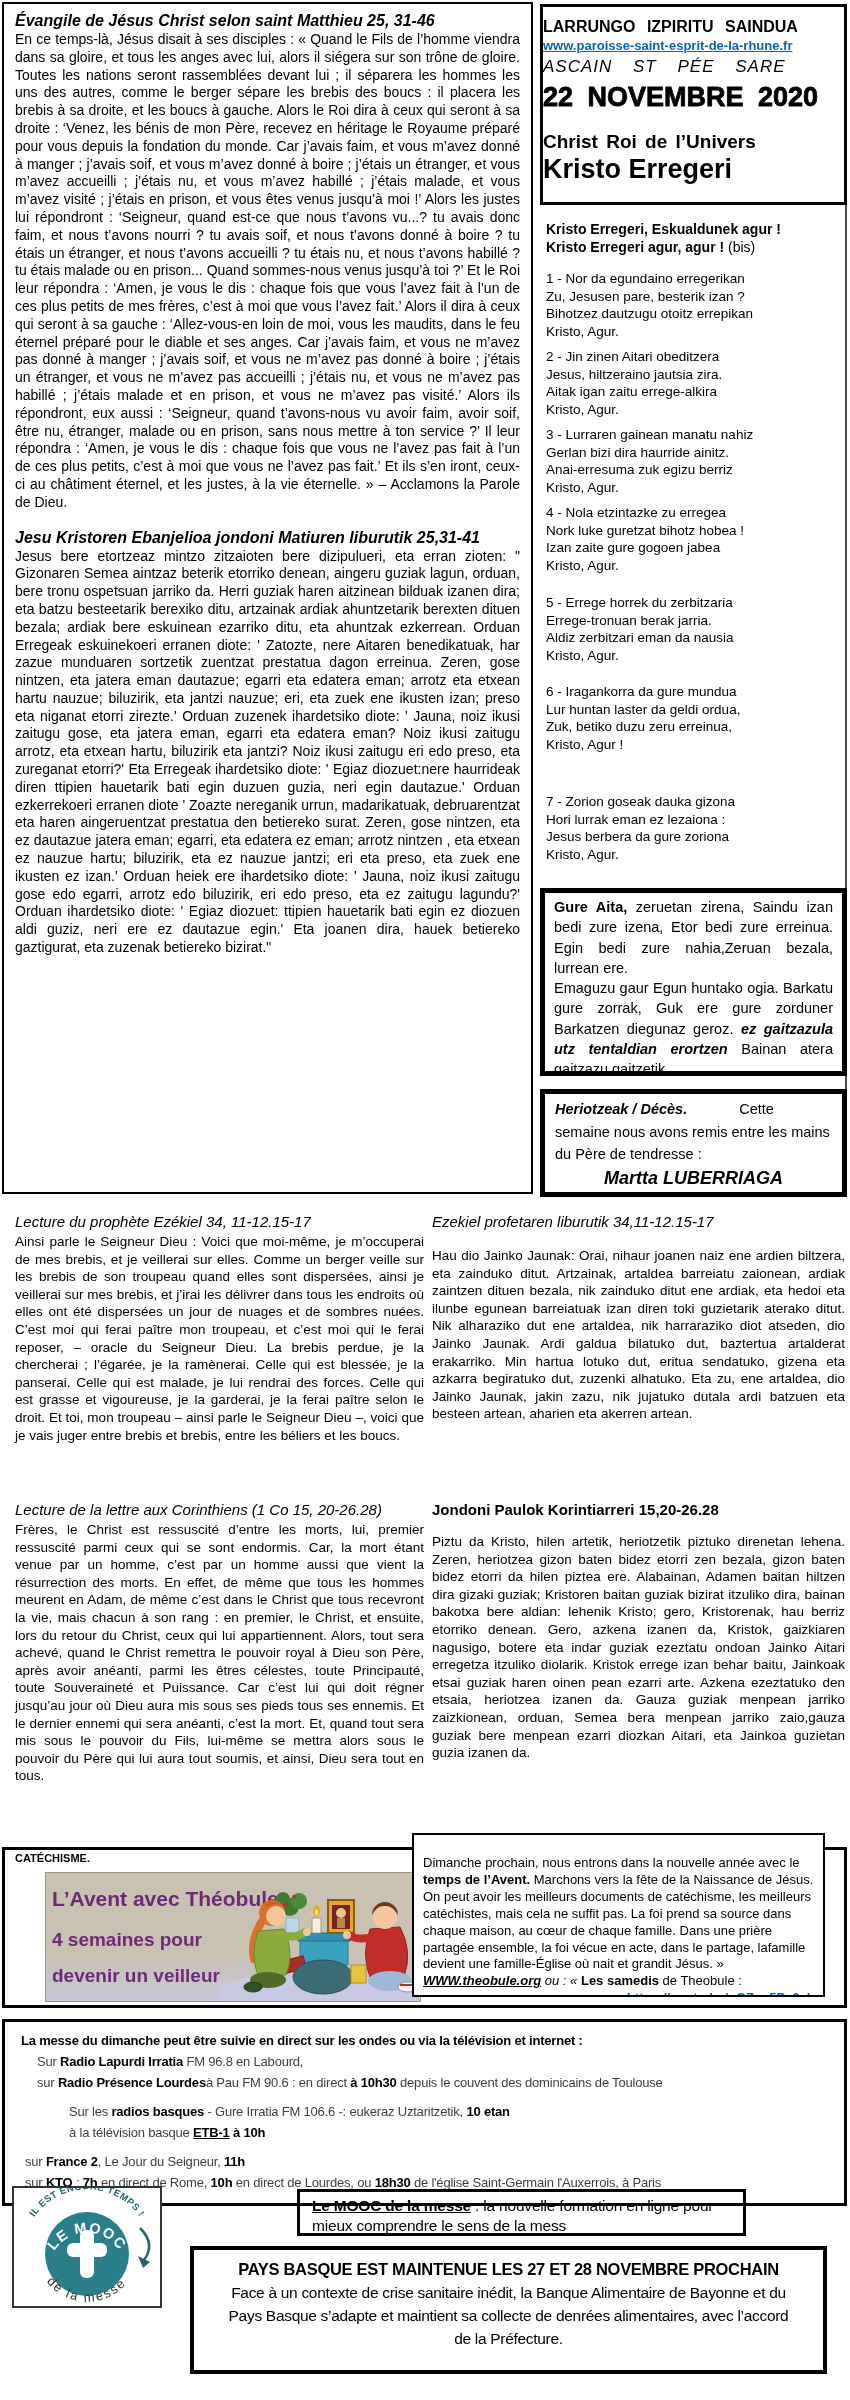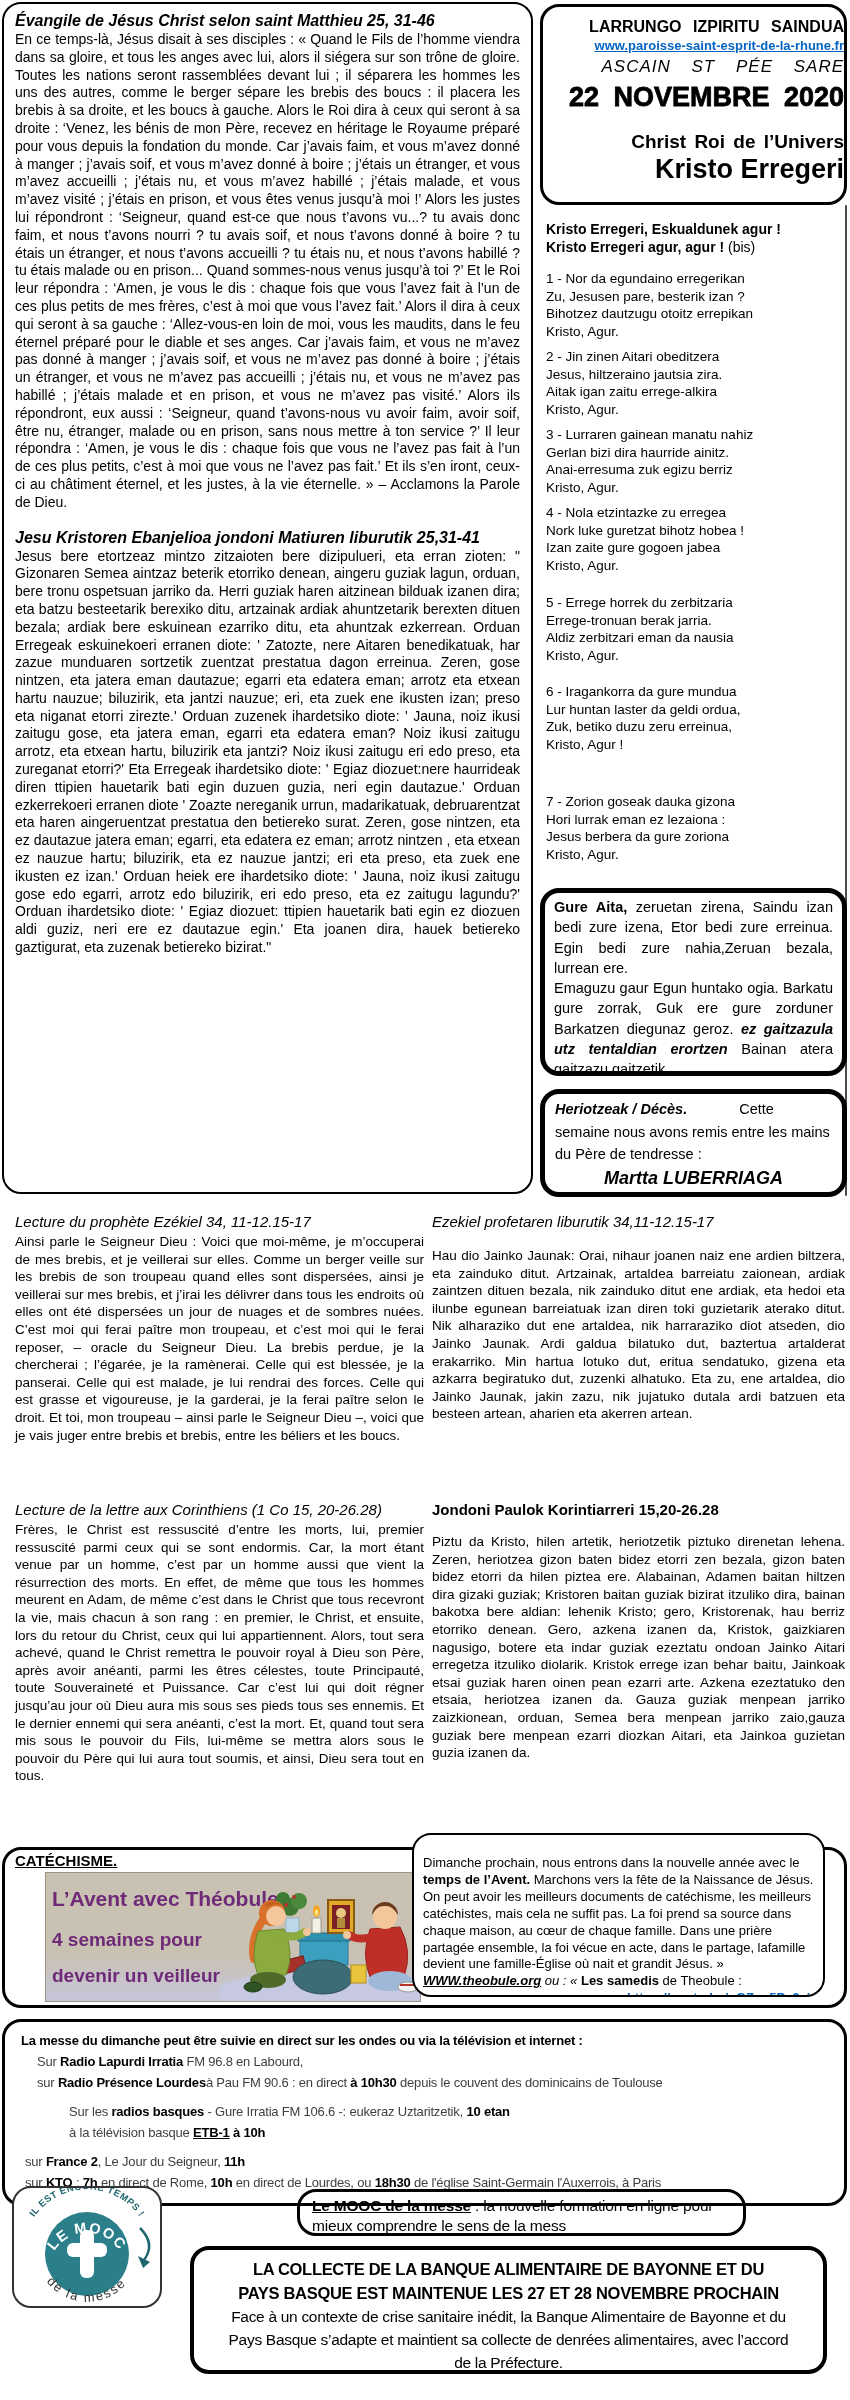--- a/index.html
+++ b/index.html
@@ -1,30 +1,30 @@
 <!DOCTYPE html>
 <html><head>
 <meta charset="utf-8">
 <style>
   html,body{margin:0;padding:0;background:#fff;}
   .page{position:relative;width:850px;height:2400px;background:#fff;color:#000;
         font-family:"Liberation Sans",sans-serif;overflow:hidden;}
-  .abs{position:absolute;box-sizing:border-box;border-radius:19px;}
+  .abs{position:absolute;box-sizing:border-box;}
   .jt{text-align:justify;}
   .sec-title{font-weight:bold;font-style:italic;font-size:16px;line-height:20px;}
   .body-txt{font-size:14px;line-height:17.8px;}
   .rd-title{font-weight:normal;font-style:italic;font-size:15px;line-height:19px;}
   .rd-title-up{font-weight:bold;font-size:15px;line-height:19px;}
   .rd-body{font-size:13.5px;line-height:17.6px;text-align:justify;}
   .link{color:#0563c1;text-decoration:underline;cursor:pointer;}
   
   #left-box{left:2px;top:2px;width:531px;height:1192px;border:2px solid #000;padding:7px 11px 0 11px;overflow:hidden;}
   #edge-line{left:845px;top:205px;width:2px;height:991px;background:#4a4a4a;}
   
-  #header-box{left:540px;top:4px;width:307px;height:201px;border:3px solid #000;text-align:right;overflow:hidden;}
+  #header-box{left:540px;top:4px;width:307px;height:201px;border:3px solid #000;text-align:left;overflow:hidden;}
   #hdr-parish{font-weight:bold;font-size:16px;word-spacing:7px;margin-top:11px;}
   #hdr-site{font-weight:bold;font-size:13px;margin-top:2px;}
   #hdr-villages{font-style:italic;font-size:17px;word-spacing:15px;letter-spacing:1px;margin-top:4px;}
   #hdr-date{font-weight:bold;font-size:27px;word-spacing:7px;margin-top:5px;-webkit-text-stroke:0.8px #000;}
   #hdr-feast-fr{font-weight:bold;font-size:19px;word-spacing:3px;margin-top:18px;}
   #hdr-feast-eu{font-weight:bold;font-size:27px;margin-top:1px;}
   
   #hymn{left:546px;top:221px;width:299px;font-size:13.5px;line-height:17.5px;}
   .refrain{font-weight:bold;font-size:14px;margin-bottom:14px;}
   .bis{font-weight:normal;}
@@ -38,21 +38,21 @@
              font-size:14.5px;line-height:22.5px;overflow:hidden;}
   #deces-name{text-align:center;font-weight:bold;font-style:italic;font-size:18px;margin-top:1px;}
   .tab-gap{display:inline-block;width:52px;}
   
   #ezekiel-fr{left:15px;top:1212px;width:409px;}
   #ezekiel-eu{left:432px;top:1212px;width:413px;}
   #corinth-fr{left:15px;top:1500px;width:409px;}
   #corinth-eu{left:432px;top:1500px;width:413px;}.mt16{margin-top:16px;}.mt2{margin-top:2px;}.mt14{margin-top:14px;}
   
   #catechisme-box{left:2px;top:1847px;width:845px;height:161px;border:3px solid #000;}
-  #catechisme-title{position:absolute;left:10px;top:2px;font-weight:bold;font-size:15px;text-decoration:underline;}
+  #catechisme-title{position:absolute;left:10px;top:2px;font-weight:bold;font-size:11px;}
   #poster{position:absolute;left:40px;top:22px;width:374px;height:128px;
           background:linear-gradient(#c9c1b1 62%,#c6c6da);border:1px solid #9a9486;overflow:hidden;}
   .poster-line{position:absolute;color:#6e2a78;font-weight:bold;}
   #poster-l1{left:6px;top:14px;font-size:21px;}
   #poster-l2{left:6px;top:56px;font-size:19px;}
   #poster-l3{left:6px;top:92px;font-size:19px;}
   #poster-svg{position:absolute;right:0;top:0;}
   #avent-note-box{left:412px;top:1833px;width:413px;height:164px;border:2px solid #000;background:#fff;
                   padding:20px 9px;font-size:13px;line-height:16.9px;overflow:hidden;z-index:3;}
   #avent-note-box .yt{display:block;text-align:right;font-weight:bold;}
@@ -280,20 +280,19 @@
       <polygon points="124,68 136,74 129,80" fill="#20666e"></polygon>
     </svg>
   </div>
 
   <div class="abs" id="mooc-text-box">
     <span class="t">Le MOOC de la messe</span><span> : la nouvelle formation en ligne pour mieux comprendre le sens de la mess</span><br>
     
   </div>
 
   <div class="abs" id="collecte-box">
-    <div class="col-title">LA COLLECTE DE LA BANQUE ALIMENTAIRE DE BAYONNE ET DU</div>
     <div class="col-title">PAYS BASQUE EST MAINTENUE LES 27 ET 28 NOVEMBRE PROCHAIN</div>
     <div class="col-body">Face à un contexte de crise sanitaire inédit, la Banque Alimentaire de Bayonne et du</div>
     <div class="col-body">Pays Basque s’adapte et maintient sa collecte de denrées alimentaires, avec l’accord</div>
     <div class="col-body">de la Préfecture.</div>
   </div>
 
 </div>
 
 </body></html>

